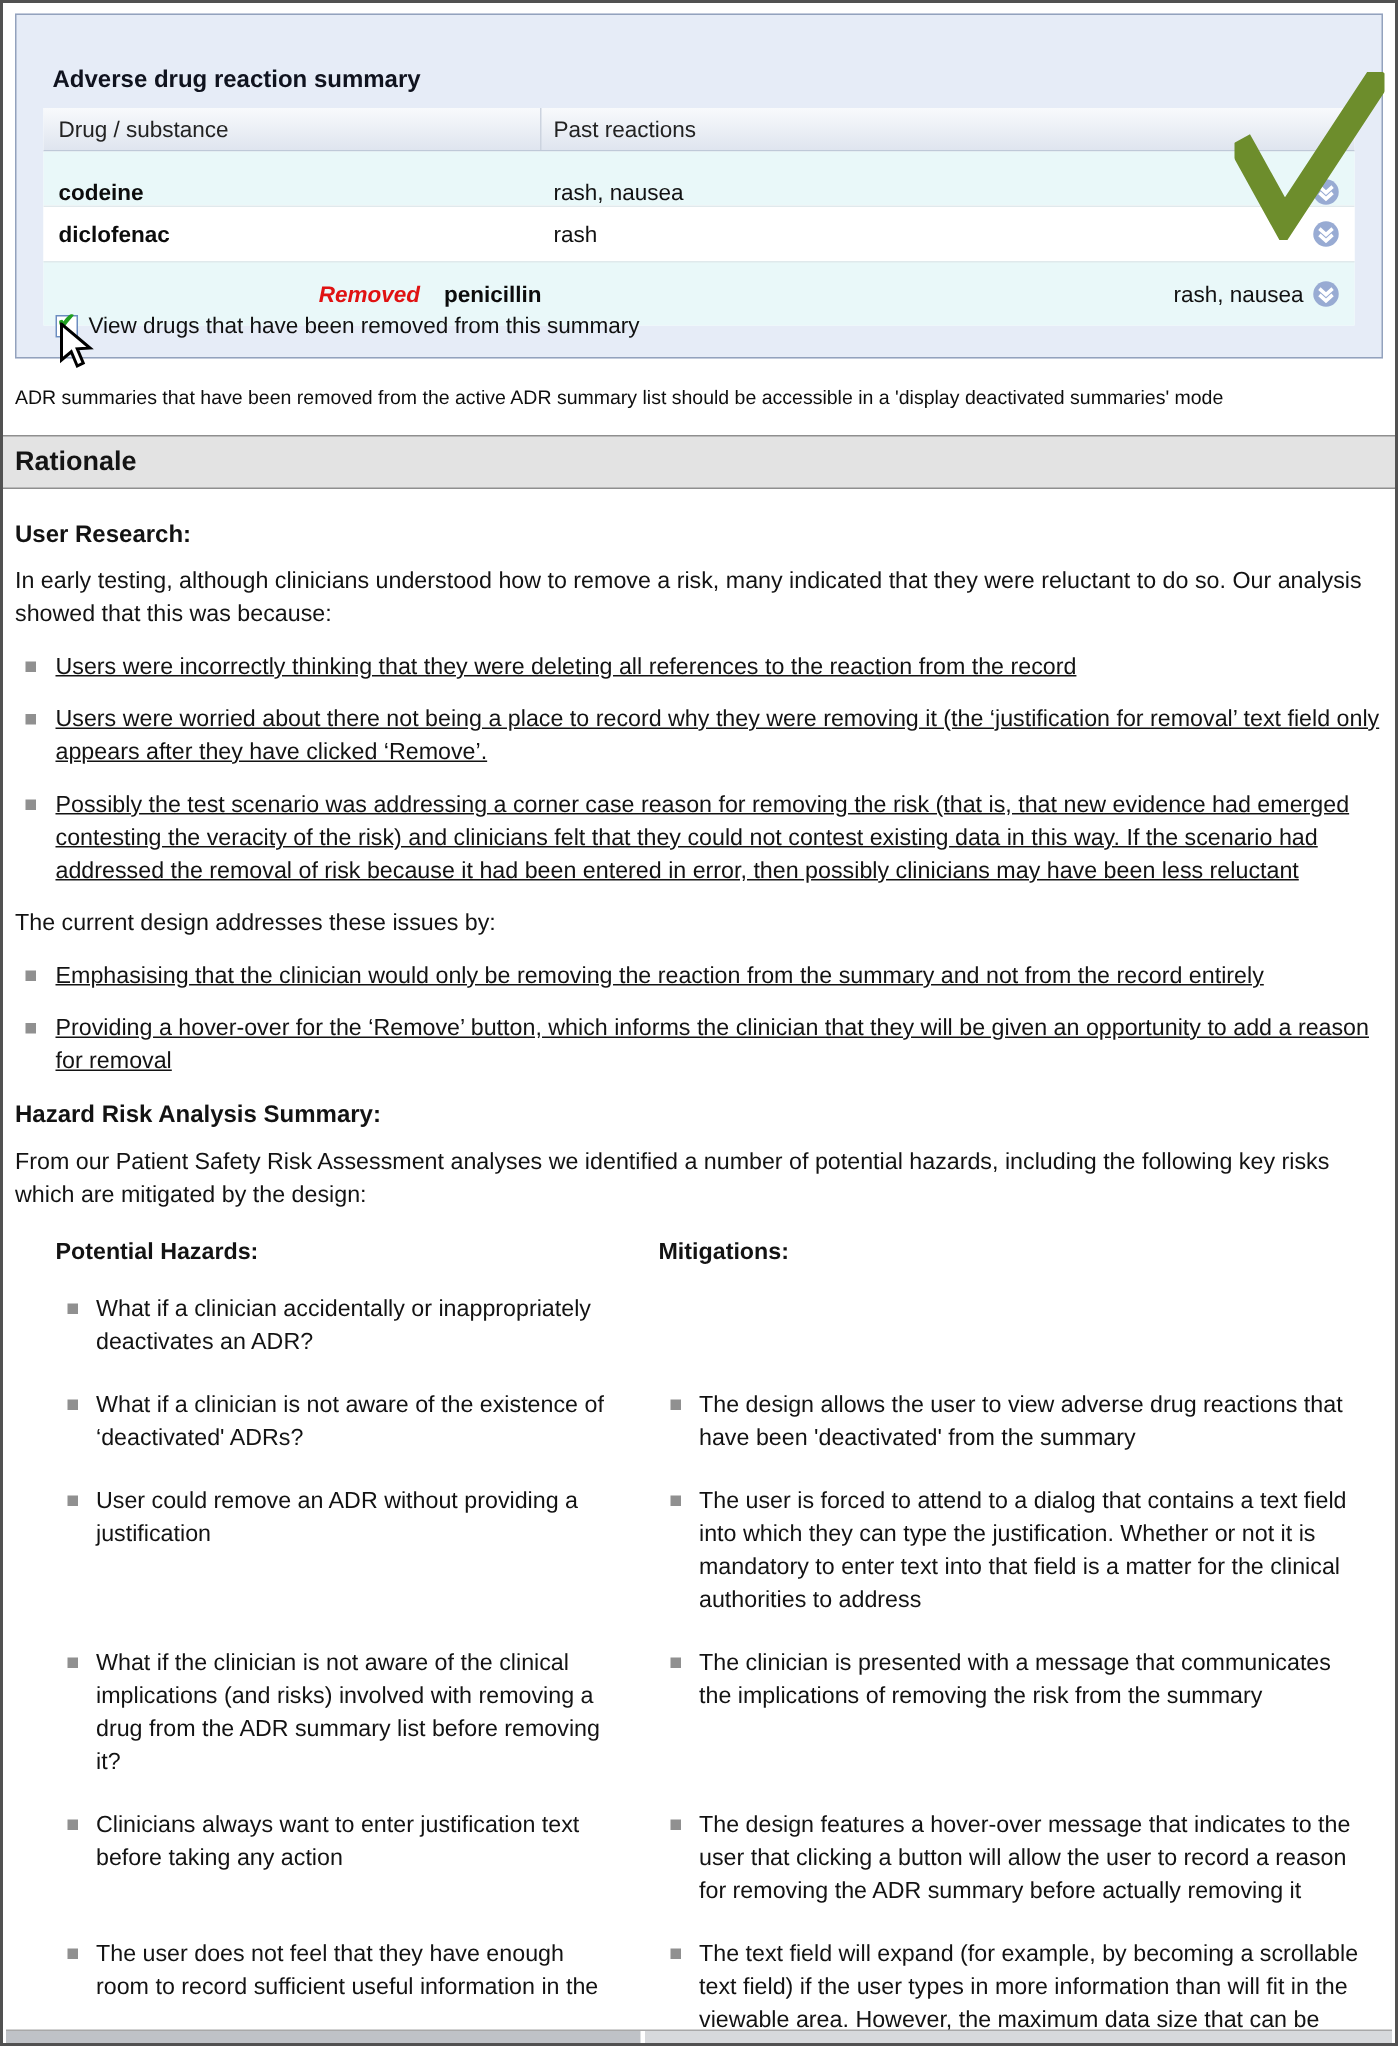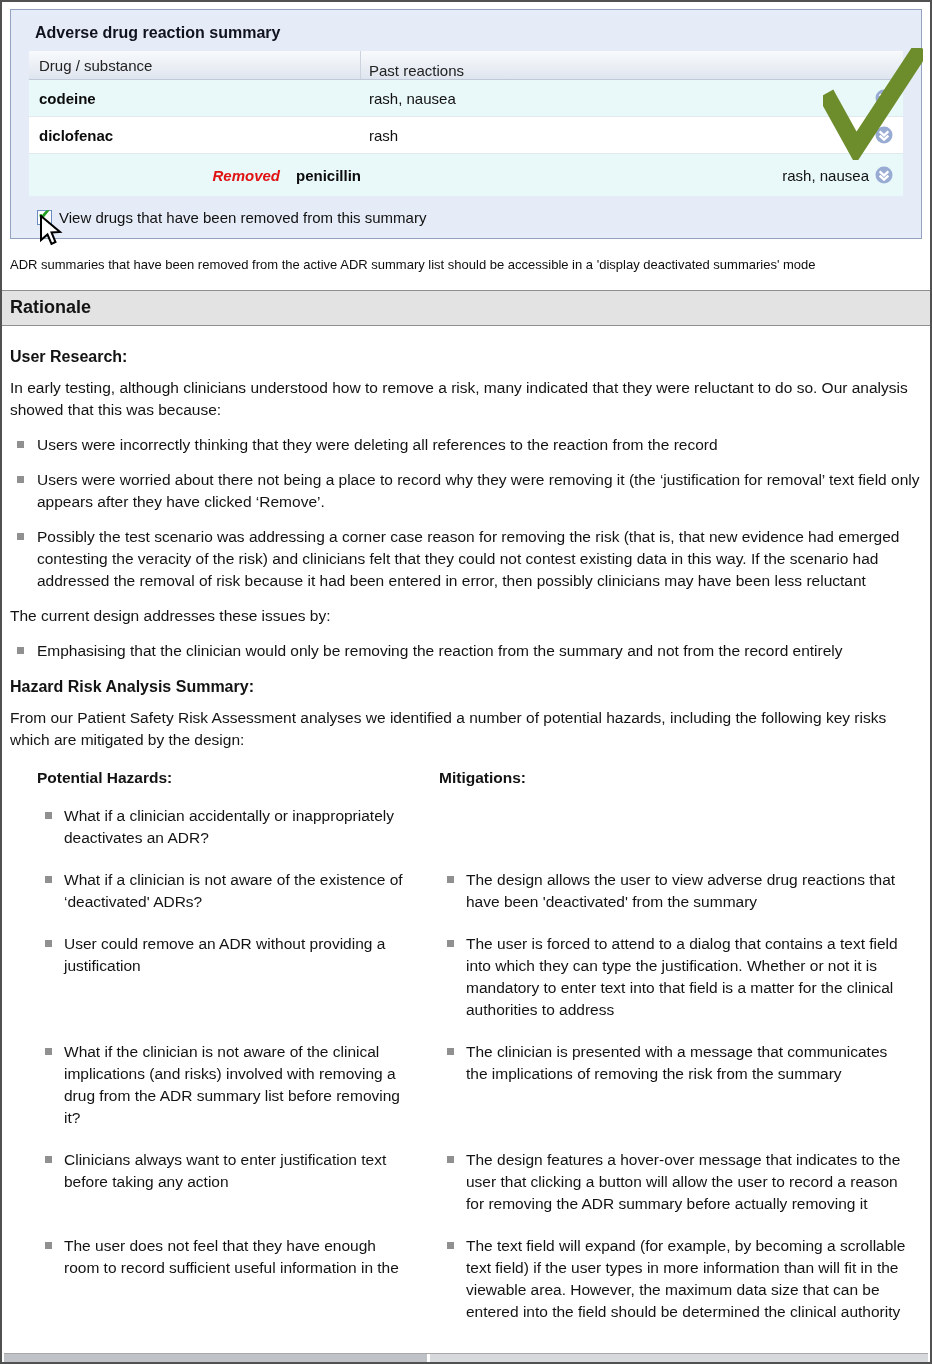--- a/index.html
+++ b/index.html
@@ -9,42 +9,42 @@
   .page{
     position:relative; width:932px; height:1364px;
     border:2px solid #515151; background:#fff; overflow:hidden;
   }
 
   
   .dialog{
     position:relative; margin:7px 8px 0 8px; height:230px;
     background:#e6ecf7; border:1px solid #93a2bd;
   }
-  .dialog-header{ display:flex; align-items:flex-start; padding:7px 10px 0 24px; }
+  .dialog-header{ display:flex; align-items:flex-start; padding:28px 10px 0 24px; }
   .dialog-title{ font-size:16px; font-weight:bold; color:#10131f; padding-top:7px; flex:1; }
   .dialog-buttons{ display:flex; gap:7px; }
   .btn{
     font-family:"Liberation Sans", sans-serif; font-size:14.5px; color:#000;
     border:1px solid #3f64a0; border-radius:4px; padding:5px 11px;
     background:linear-gradient(#ffffff, #efefef 55%, #d7d7d7);
     box-shadow:0 0 0 1px #f4f7fb; cursor:pointer; white-space:nowrap;
   }
   .tbl{ margin:9px 18px 0 18px; background:#fff; }
   .tbl-head{
-    display:flex; height:29px; align-items:flex-end;
+    display:flex; height:29px; align-items:center;
     background:linear-gradient(#f8fafc, #dfe5ef);
     border-bottom:1px solid #bfc9d8; color:#222; font-size:15px;
   }
   .tbl-head .c1{ border-right:1px solid #ccd3df; height:100%; display:flex; align-items:center; }
   .c1{ width:332px; padding-left:10px; flex-shrink:0; }
   .c2{ flex:1; padding-left:8px; }
   .tr{ display:flex; align-items:center; font-size:15px; }
   .tr + .tr{ border-top:1px solid #e0e9ec; }
   .tr.alt{ background:#e9f8f9; }
-  .tr.r1{ height:36px; } .tr.r2{ height:37px; background:#fff; } .tr.r3{ height:43px;text-align:right; }
+  .tr.r1{ height:36px;align-items:flex-end; } .tr.r2{ height:37px; background:#fff; } .tr.r3{ height:43px;text-align:right; }
   .drug{ font-weight:bold; color:#0c0c0c; }
   .removed{ color:#e01212; font-weight:bold; font-style:italic; margin-right:16px; font-size:15px; }
   .chev{ margin:0 10px 0 6px; width:18px; height:18px; flex-shrink:0; display:block; }
   .cb-row{ position:absolute; left:26px; top:199px; display:flex; align-items:center; font-size:15px; color:#101010; }
   .cb{
     position:relative; width:15px; height:15px; background:#fff;
     border:1px solid #6b8cc0; margin-right:7px; display:inline-block;
   }
   .cb .tick{
     position:absolute; left:0px; top:-4px; color:#1f9e1f;
@@ -65,21 +65,21 @@
     font-size:18px; font-weight:bold; color:#141414;
   }
 
   
   .bodytext{ padding:6px 8px 0 8px; font-size:15.5px; line-height:22px; color:#131313; }
   .h{ font-weight:bold; font-size:16px; margin:14px 0 2px 0; }
   .bodytext p{ margin:9px 0 11px 0; padding-right:2px; }
   .bullet{ display:flex; margin:13px 0; }
   .sq{ width:7px; height:7px; background:#909090; flex-shrink:0; }
   .bullet .sq{ margin:7px 13px 0 7px; }
-  .bullet .bt{ flex:1; padding-right:2px; }
+  .bullet .bt{ flex:1; padding-right:2px;text-decoration:underline; }
 
   .hgrid{ margin:16px 0 0 27px; }
   .hhead{ display:grid; grid-template-columns:402px 1fr; font-weight:bold; margin-bottom:16px; }
   .hrow{ display:grid; grid-template-columns:402px 1fr; margin-bottom:20px; }
   .cell{ display:flex; padding-left:8px; }
   .cell .sq{ margin:7px 12px 0 0; }
   .cell .bt{ flex:1; }
   .cell.hz .bt{ padding-right:24px; }
   .cell.mt .bt{ padding-right:10px; }
 
@@ -173,20 +173,24 @@
       <span class="sq"></span>
       <span class="bt">Possibly the test scenario was addressing a corner case reason for removing the risk (that is, that new evidence had emerged contesting the veracity of the risk) and clinicians felt that they could not contest existing data in this way. If the scenario had addressed the removal of risk because it had been entered in error, then possibly clinicians may have been less reluctant</span>
     </div>
 
     <p>The current design addresses these issues by:</p>
 
     <div class="bullet">
       <span class="sq"></span>
       <span class="bt">Emphasising that the clinician would only be removing the reaction from the summary and not from the record entirely</span>
     </div>
+    <div class="bullet">
+      <span class="sq"></span>
+      <span class="bt">Providing a hover-over for the ‘Remove’ button, which informs the clinician that they will be given an opportunity to add a reason for removal</span>
+    </div>
 
     <div class="h">Hazard Risk Analysis Summary:</div>
     <p>From our Patient Safety Risk Assessment analyses we identified a number of potential hazards, including the following key risks which are mitigated by the design:</p>
 
     <div class="hgrid">
       <div class="hhead">
         <div>Potential Hazards:</div>
         <div>Mitigations:</div>
       </div>
 

